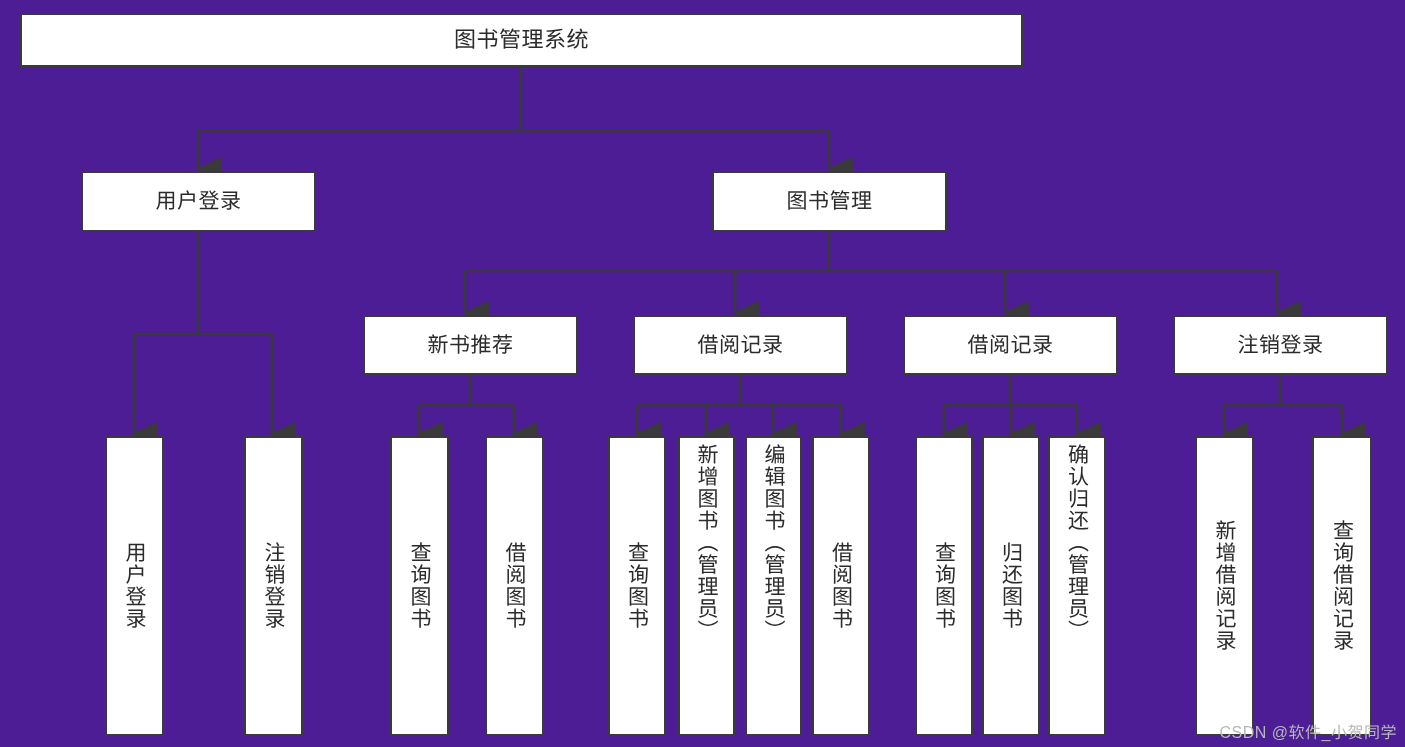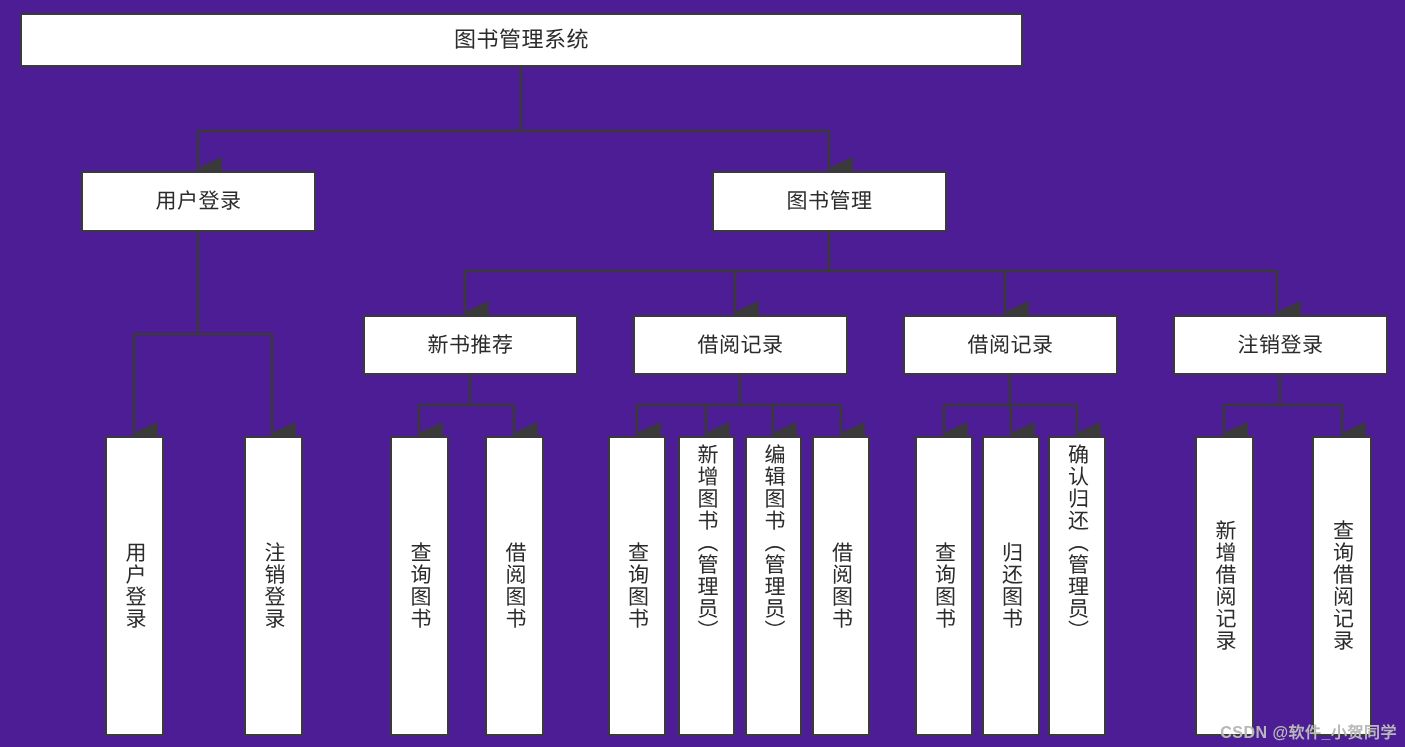--- a/index.html
+++ b/index.html
@@ -69,21 +69,20 @@
   }
   #watermark {
     position: absolute;
     right: 8px;
     bottom: 4px;
     font-size: 16px;
     color: #b8b8b8;
     letter-spacing: 0.5px;
     z-index: 5;
     white-space: pre;
-    font-weight: bold;
   }
 </style>
 </head>
 <body>
 
 <div id="canvas">
 
   <svg id="wires" viewBox="0 0 1405 747" width="1405" height="747" aria-hidden="true">
     <defs>
       <marker id="arrowDown" viewBox="0 0 12 12" refX="6" refY="11" markerWidth="11" markerHeight="11" orient="auto-start-reverse">

